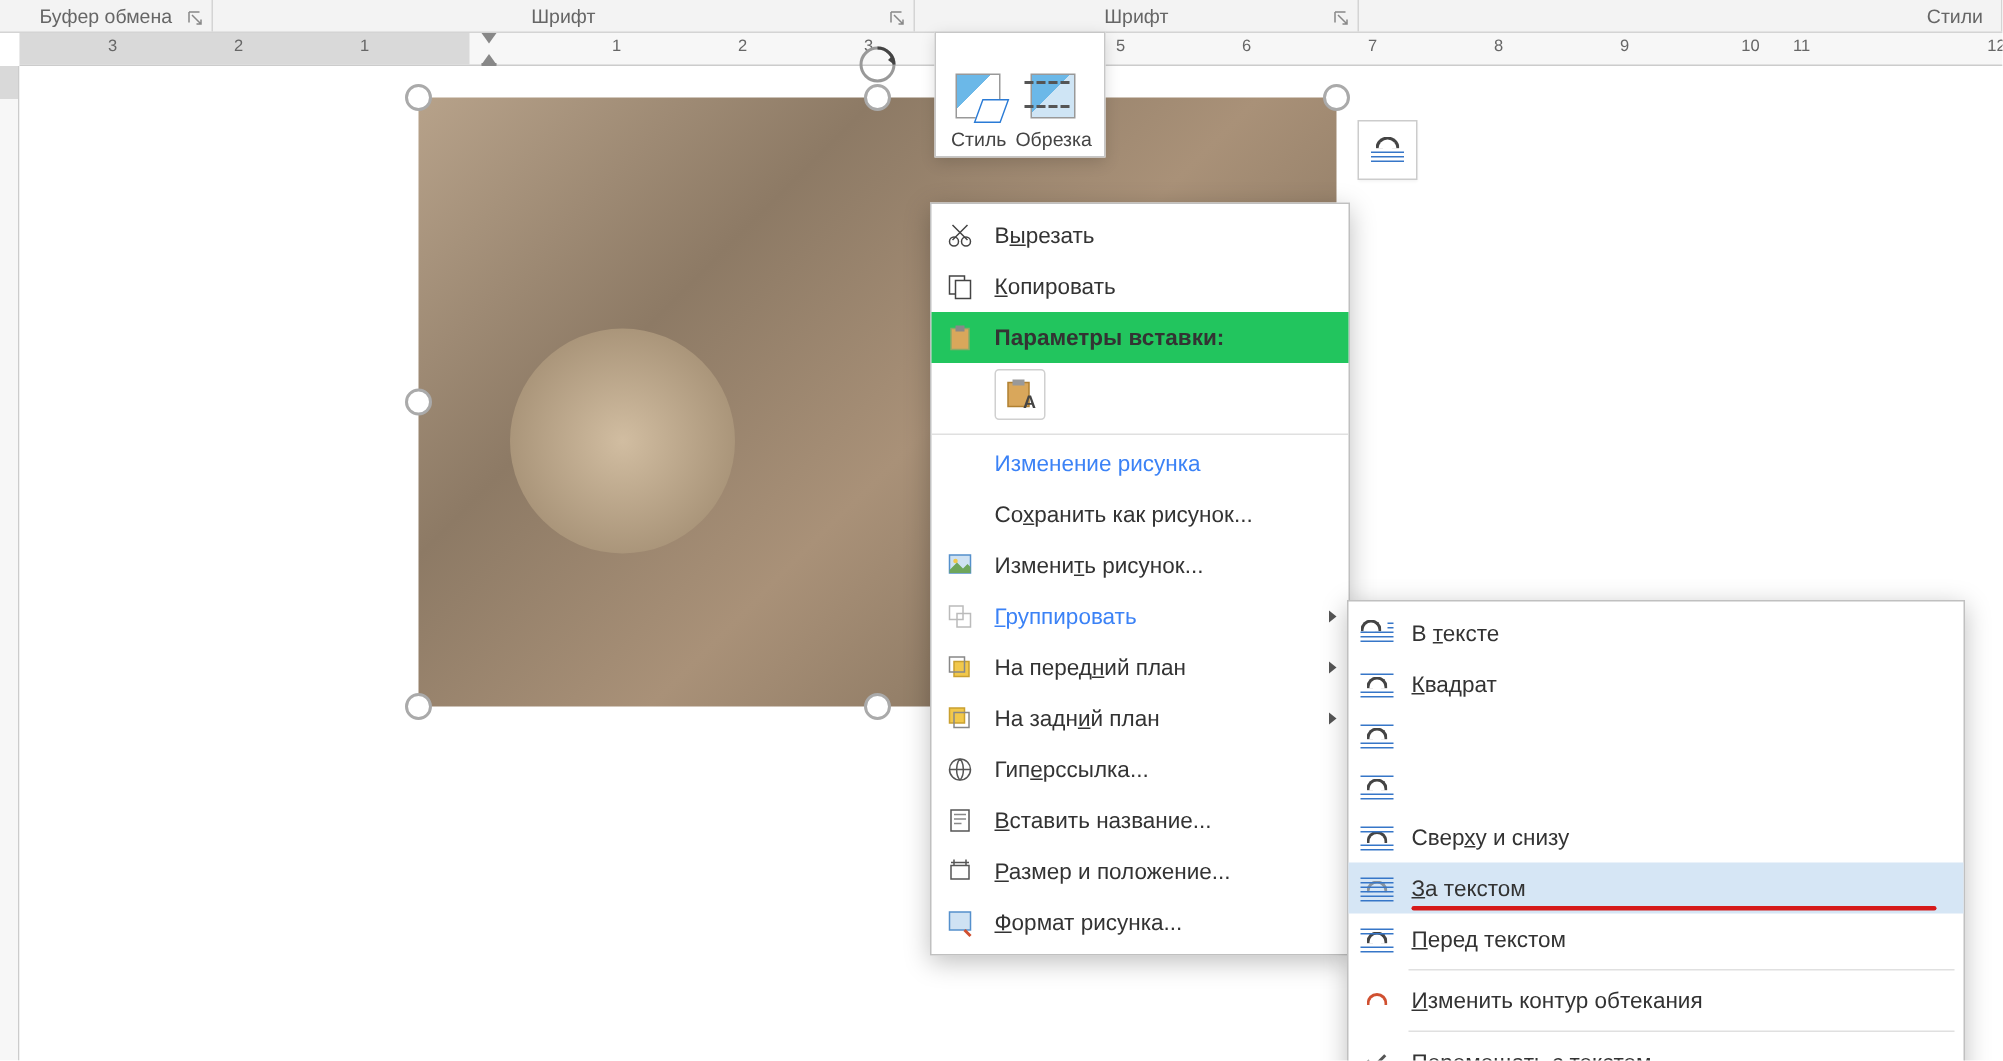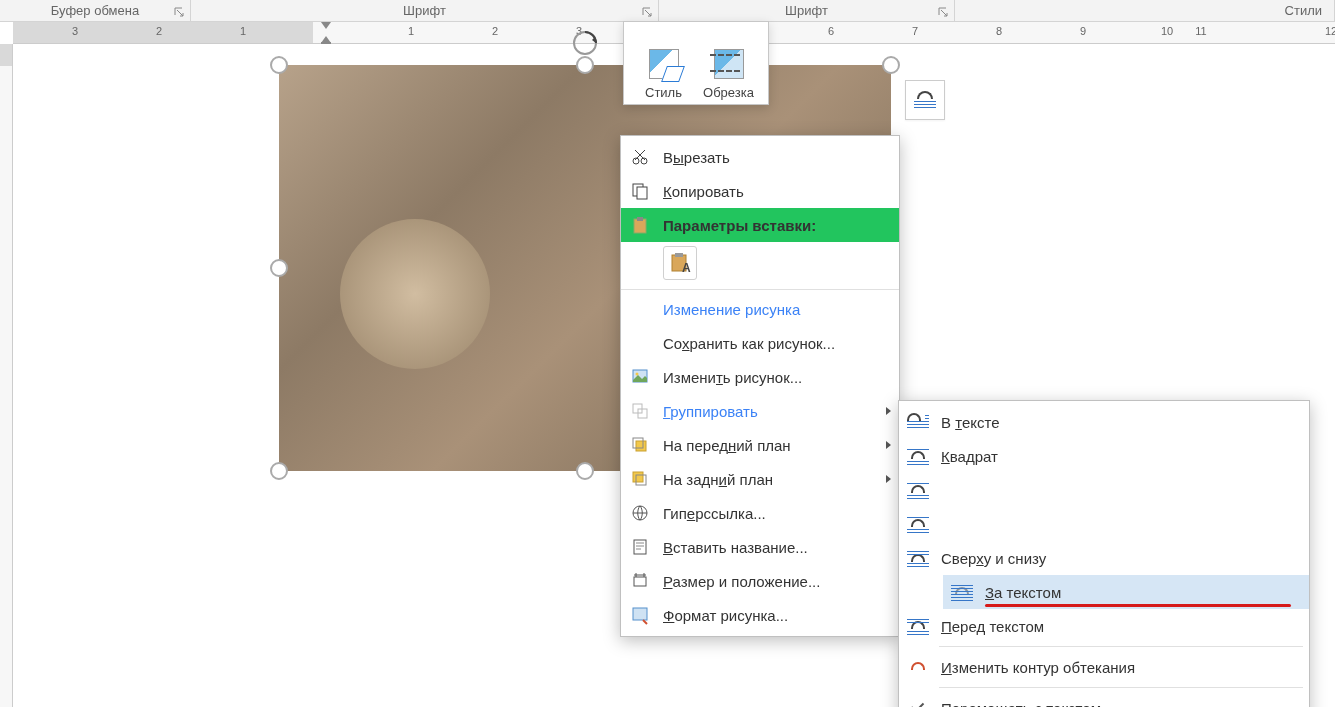--- a/index.html
+++ b/index.html
@@ -37,33 +37,33 @@
   
   .layout-opt { position:absolute; left:905px; top:80px; width:40px; height:40px; border:1px solid #ccc; background:#fff; display:flex;align-items:center;justify-content:center; box-shadow:0 1px 2px rgba(0,0,0,0.05);}
   .wrap-icon{width:22px;height:18px;position:relative;}
   .wrap-icon .arch{position:absolute;left:3px;top:0;width:16px;height:8px;border:2px solid #444;border-bottom:none;border-radius:10px 10px 0 0;}
   .wrap-icon .ln{position:absolute;left:0;height:1px;background:#3676c8;width:100%;}
   .wrap-icon.inline .ln:nth-child(2){top:10px;}
   .wrap-icon.inline .ln:nth-child(3){top:13px;}
   .wrap-icon.inline .ln:nth-child(4){top:16px;}
 
   
-  .mini-toolbar { position:absolute; left:623px; top:21px; width:146px; height:84px; background:#fff; border:1px solid #c7c7c7; box-shadow:0 3px 10px rgba(0,0,0,0.15); display:flex; padding:6px 10px 4px; gap:6px; z-index:5; }
+  .mini-toolbar { position:absolute; left:623px; top:21px; width:114px; height:84px; background:#fff; border:1px solid #c7c7c7; box-shadow:0 3px 10px rgba(0,0,0,0.15); display:flex; padding:6px 10px 4px; gap:6px; z-index:5; }
   .mini-toolbar .btn { flex:1; display:flex; flex-direction:column; align-items:center; justify-content:flex-end; font-size:13px; color:#444; }
   .mini-toolbar .ic { width:30px; height:30px; margin-bottom:6px; position:relative; }
   .ic-style{background:linear-gradient(135deg,#6bb8e8 40%,#fff 40%);border:1px solid #999;}
   .ic-style::after{content:"";position:absolute;right:-4px;bottom:-4px;width:16px;height:14px;background:#fff;border:1px solid #2a7bd6;transform:skewX(-20deg);}
   .ic-crop{border:1px solid #999;background:linear-gradient(135deg,#6bb8e8 45%,#cfe5f5 45%);}
   .ic-crop::before{content:"";position:absolute;left:-5px;top:4px;width:30px;height:14px;border:2px dashed #555;border-left:none;border-right:none;}
 
   
   .ctx { position:absolute; background:#fff; border:1px solid #c0c0c0; box-shadow:0 4px 16px rgba(0,0,0,0.25); padding:4px 0; z-index:10; }
   .ctx .row { display:flex; align-items:center; height:34px; padding:0 18px 0 8px; gap:12px; white-space:nowrap; position:relative; }
   .ctx .row.hover { background:#e8ecef; }
-  .ctx .row.hl { background:#d6e6f5;margin-left:44px; }
+  .ctx .row.hl { background:#d6e6f5; }
   .ctx .ico { width:22px; height:22px; display:flex; align-items:center; justify-content:center; color:#555; flex-shrink:0; }
   .ctx .lbl { flex:1; font-size:15px; color:#333; }
   .ctx .lbl.dis { color:#3b82f6; }
   .ctx .lbl u { text-decoration:underline; }
   .ctx .arrow { position:absolute; right:8px; top:50%; transform:translateY(-50%); }
   .ctx .arrow::after{content:"";display:block;border-left:5px solid #555;border-top:4px solid transparent;border-bottom:4px solid transparent;}
   .ctx .sep { height:1px; background:#e0e0e0; margin:3px 6px 3px 40px; }
   .ctx .header .lbl { font-weight:600; }
   .ctx .header { background:#22c55e; }
   .ctx .paste-row { height:48px; padding-left:42px; padding-bottom:6px; border-bottom:1px solid #e0e0e0; margin-bottom:2px; }
@@ -86,21 +86,21 @@
   .wic.front .arch{left:4px;top:4px;}
   .wic.edit .arch{left:4px;top:4px;border-color:#d05030;}
   .check{width:16px;height:16px;} .check::after{content:"";display:block;width:5px;height:10px;border-right:2px solid #555;border-bottom:2px solid #555;transform:rotate(45deg);margin:0 0 0 4px;}
 
   svg{overflow:visible;}
 </style>
 </head>
 <body>
 
 <div class="ribbon-groups">
-  <div class="ribbon-group" style="width:191px">
+  <div class="ribbon-group" style="width:142px">
     <span>Буфер обмена</span>
     <span class="launcher">
         <svg width="12" height="12">
           <path d="M1 1h7M1 1v7M3 3l6 6M9 6v3h-3" stroke="#888" fill="none"></path>
         </svg>
       </span>
   </div>
   <div class="ribbon-group" style="width:468px">
     <span>Шрифт</span>
     <span class="launcher">

